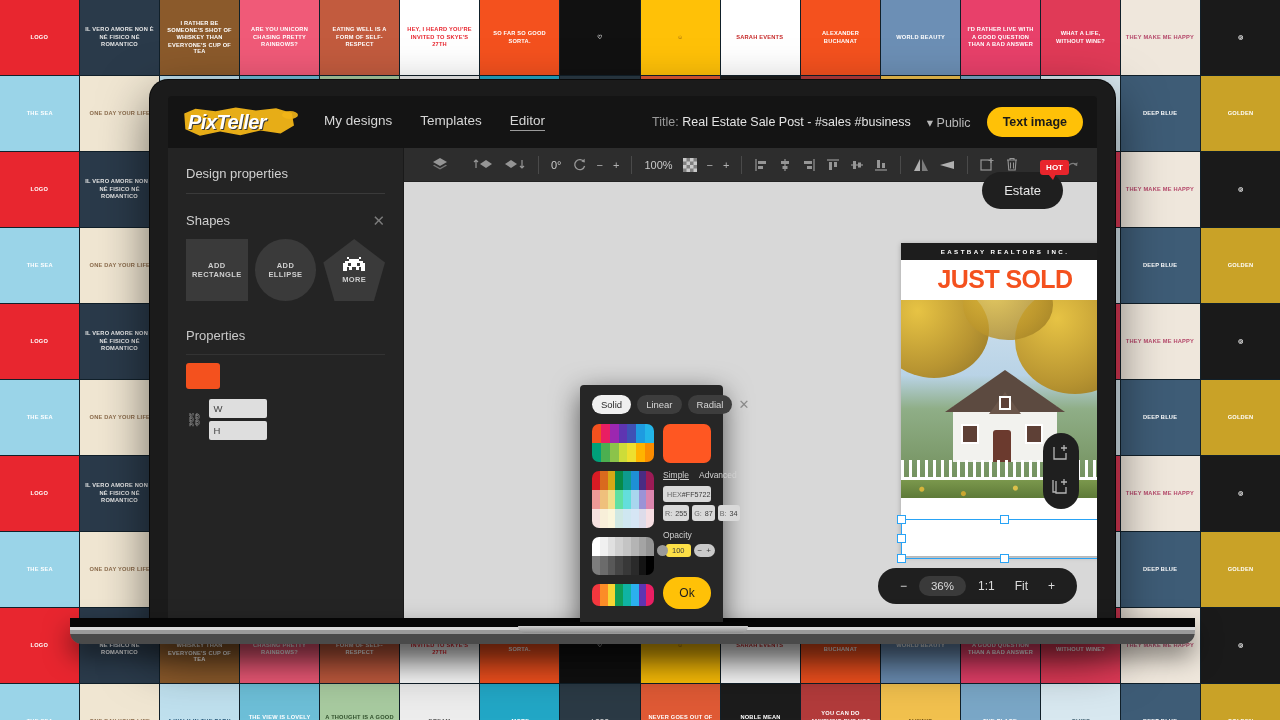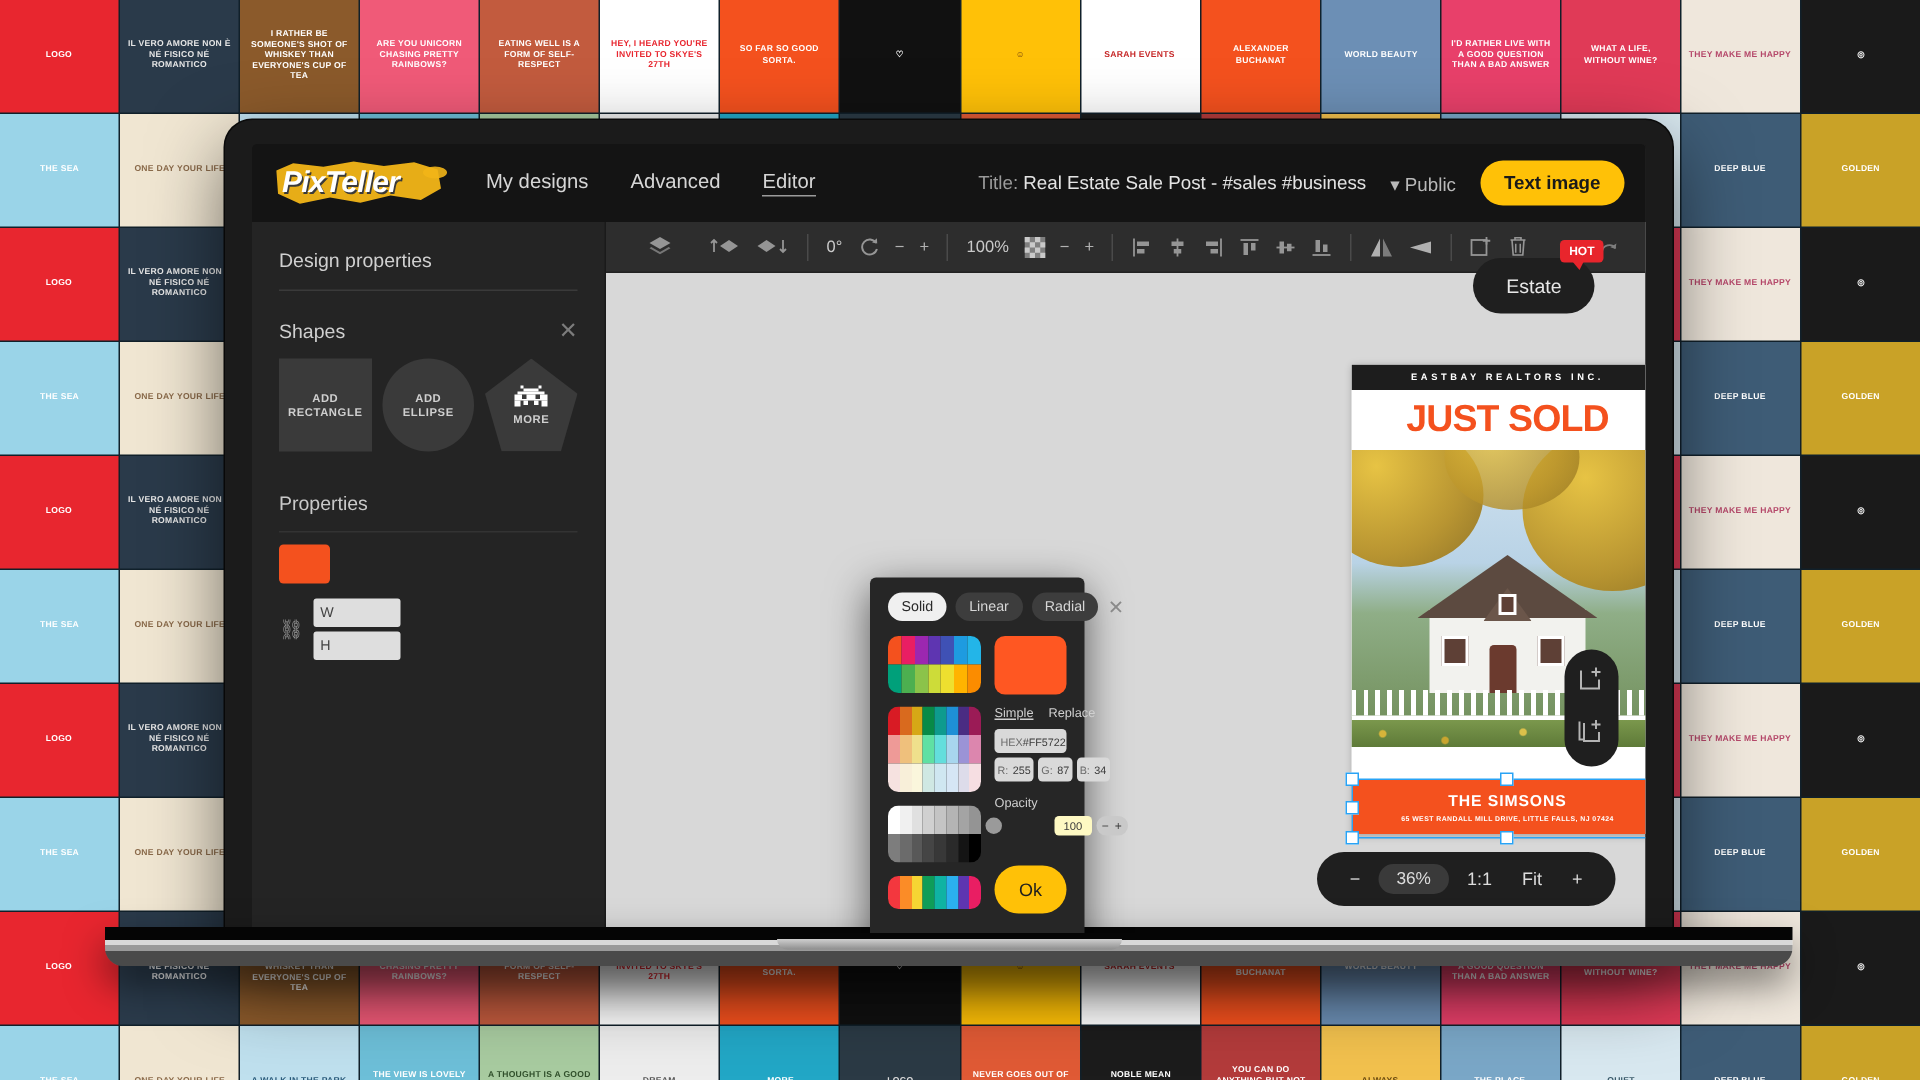--- a/index.html
+++ b/index.html
@@ -326,21 +326,21 @@
     padding:0 4px; margin-bottom:3px;
   }
   .fld .k { color:#6a6a6a; }
   .fld .v { margin-left:auto; }
   #rgb-row { display:flex; gap:3px; }
   #rgb-row .fld { flex:1; margin-bottom:0; justify-content:center; gap:3px; padding:0 2px; }
   #op-label { font-size:8.5px; color:#cfcfcf; margin:9px 0 4px 0; }
   #op-row { display:flex; align-items:center; gap:3px; }
   #op-track { flex:1; height:1px; background:#8d8d8d; position:relative; }
   #op-knob { position:absolute; right:-5px; top:-5px; width:11px; height:11px; border-radius:50%; background:#9a9a9a; cursor:pointer; }
-  #op-val { background:#fef9c3; color:#3b3b3b; border-radius:3px; font-size:7.5px; padding:2px 6px;margin-left:37px; }
+  #op-val { background:#fde047; color:#3b3b3b; border-radius:3px; font-size:7.5px; padding:2px 6px; }
   #op-step {
     background:#c9c9c9; color:#3b3b3b; border-radius:7px;
     font-size:8px; padding:2px 4px; display:flex; gap:4px; cursor:pointer;
   }
   #ok-btn {
     width:100%; margin-top:20px;
     background:#ffc107; color:#1e1e1e; border:none;
     border-radius:16px; padding:9px 0; font-size:12px; cursor:pointer;
   }
 </style>
@@ -836,21 +836,21 @@
 
       <div id="app-header">
         <div id="logo">
           <div class="brush"></div>
           <div class="brush2"></div>
           <div id="logo-text">PixTeller</div>
         </div>
 
         <div class="nav-links">
           <div class="nav-link">My designs</div>
-          <div class="nav-link">Advanced</div>
+          <div class="nav-link">Templates</div>
           <div class="nav-link active">Editor</div>
         </div>
 
         <div id="header-right">
           <div id="doc-title">
             <span class="lbl">Title:</span>
             <span>Real Estate Sale Post - #sales #business</span>
           </div>
           <div id="visibility">▾ Public</div>
           <button id="save-image">Text image</button>
@@ -1088,24 +1088,20 @@
                 <div class="house-roof"></div>
                 <div class="gable"></div>
                 <div class="win w1"></div>
                 <div class="win w2"></div>
                 <div class="win w3"></div>
                 <div class="door"></div>
               </div>
               <div class="lawn"></div>
               <div class="fence"></div>
               <div class="leaves"></div>
-            </div>
-            <div id="poster-footer">
-              <div id="poster-name">THE SIMSONS</div>
-              <div id="poster-addr">65 WEST RANDALL MILL DRIVE, LITTLE FALLS, NJ 07424</div>
             </div>
           </div>
 
           <div id="sel-box">
             <span class="handle h-tl"></span>
             <span class="handle h-tc"></span>
 
             <span class="handle h-ml"></span>
 
             <span class="handle h-bl"></span>
@@ -1219,21 +1215,21 @@
                 <div class="sw" style="background: rgb(43, 176, 238);"></div>
                 <div class="sw" style="background: rgb(94, 53, 177);"></div>
                 <div class="sw" style="background: rgb(233, 30, 99);"></div>
               </div>
           </div>
 
           <div id="cm-right">
             <div id="cm-preview" style="background: rgb(255, 87, 34);"></div>
             <div id="cm-modes">
               <span class="cm-mode active">Simple</span>
-              <span class="cm-mode">Replace</span>
+              <span class="cm-mode">Advanced</span>
             </div>
             <div class="fld">
               <span class="k">HEX</span>
               <span class="v">#FF5722</span>
             </div>
             <div id="rgb-row">
               <div class="fld">
                 <span class="k">R:</span>
                 <span>255</span>
               </div>

